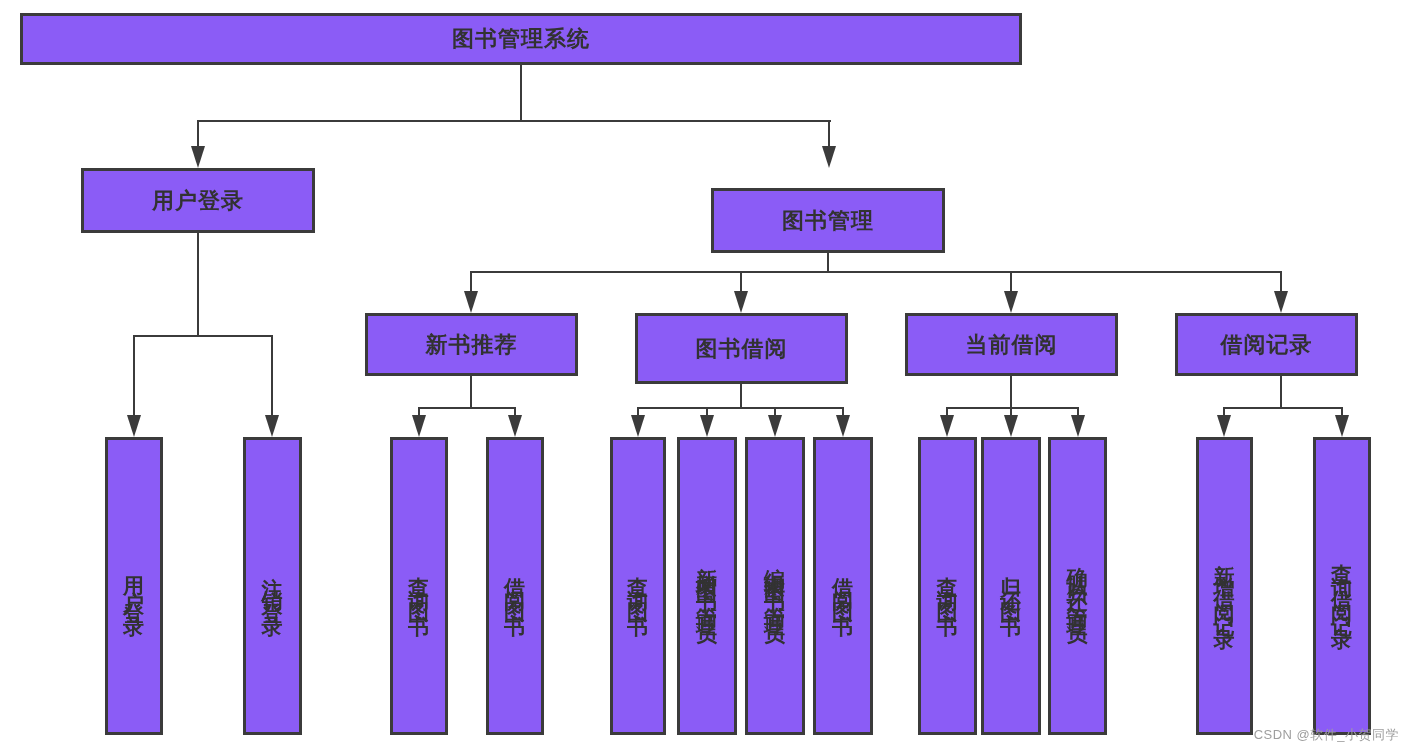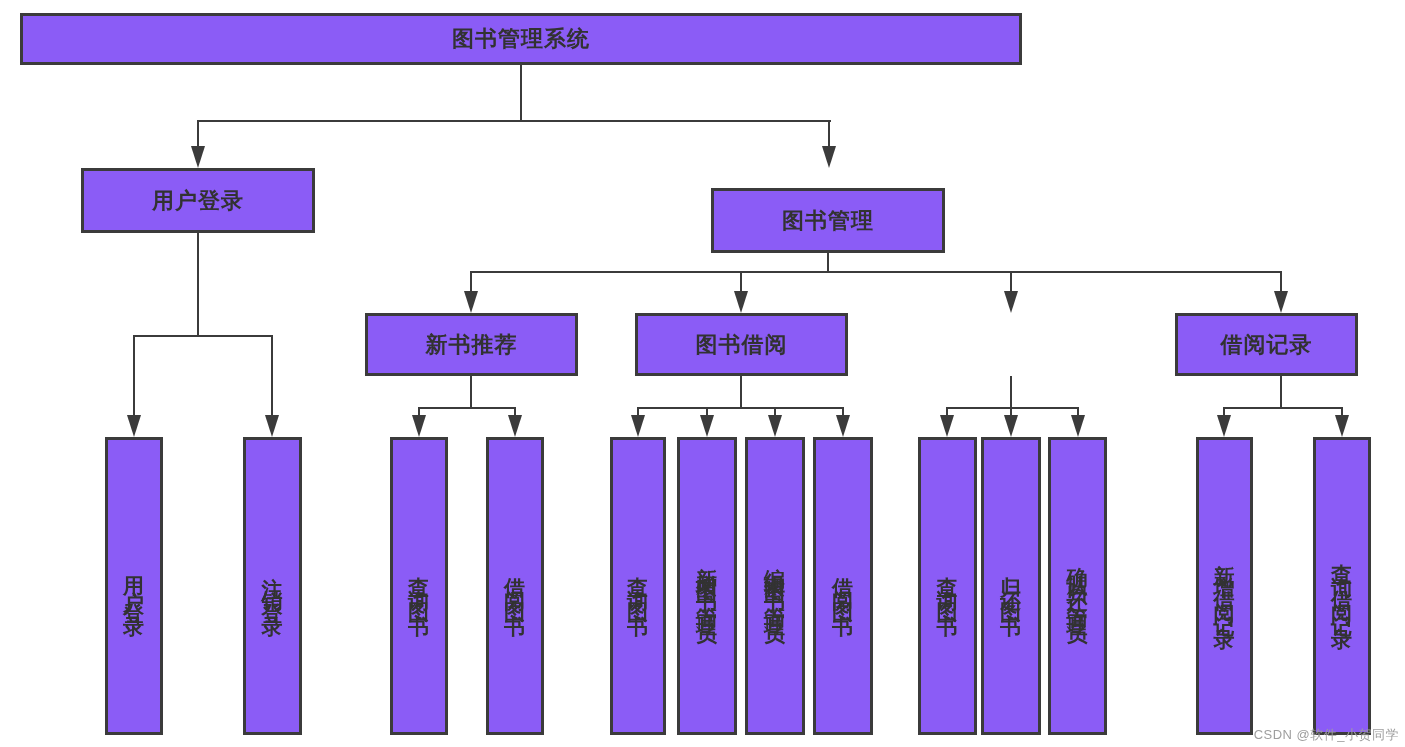--- a/index.html
+++ b/index.html
@@ -52,24 +52,27 @@
   </div>
 
   <div class="box" style="left:711px;top:168px;width:234px;height:65px;margin-top:20px;">
     <span>图书管理</span>
   </div>
 
   <div class="box" style="left:365px;top:313px;width:213px;height:63px;">
     <span>新书推荐</span>
   </div>
 
-  <div class="box" style="left:635px;top:313px;width:213px;height:63px;align-items:center;">
+  <div class="box" style="left:635px;top:313px;width:213px;height:71px;align-items:center;">
     <span>图书借阅</span>
   </div>
 
+  <div class="box" style="left:905px;top:313px;width:213px;height:63px;">
+    <span>当前借阅</span>
+  </div>
 
   <div class="box" style="left:1175px;top:313px;width:183px;height:63px;">
     <span>借阅记录</span>
   </div>
 
   <div class="box vbox" style="left:105px;top:437px;width:58px;height:298px;">
     <span class="vtext">用户登录</span>
   </div>
 
   <div class="box vbox" style="left:243px;top:437px;width:59px;height:298px;">

